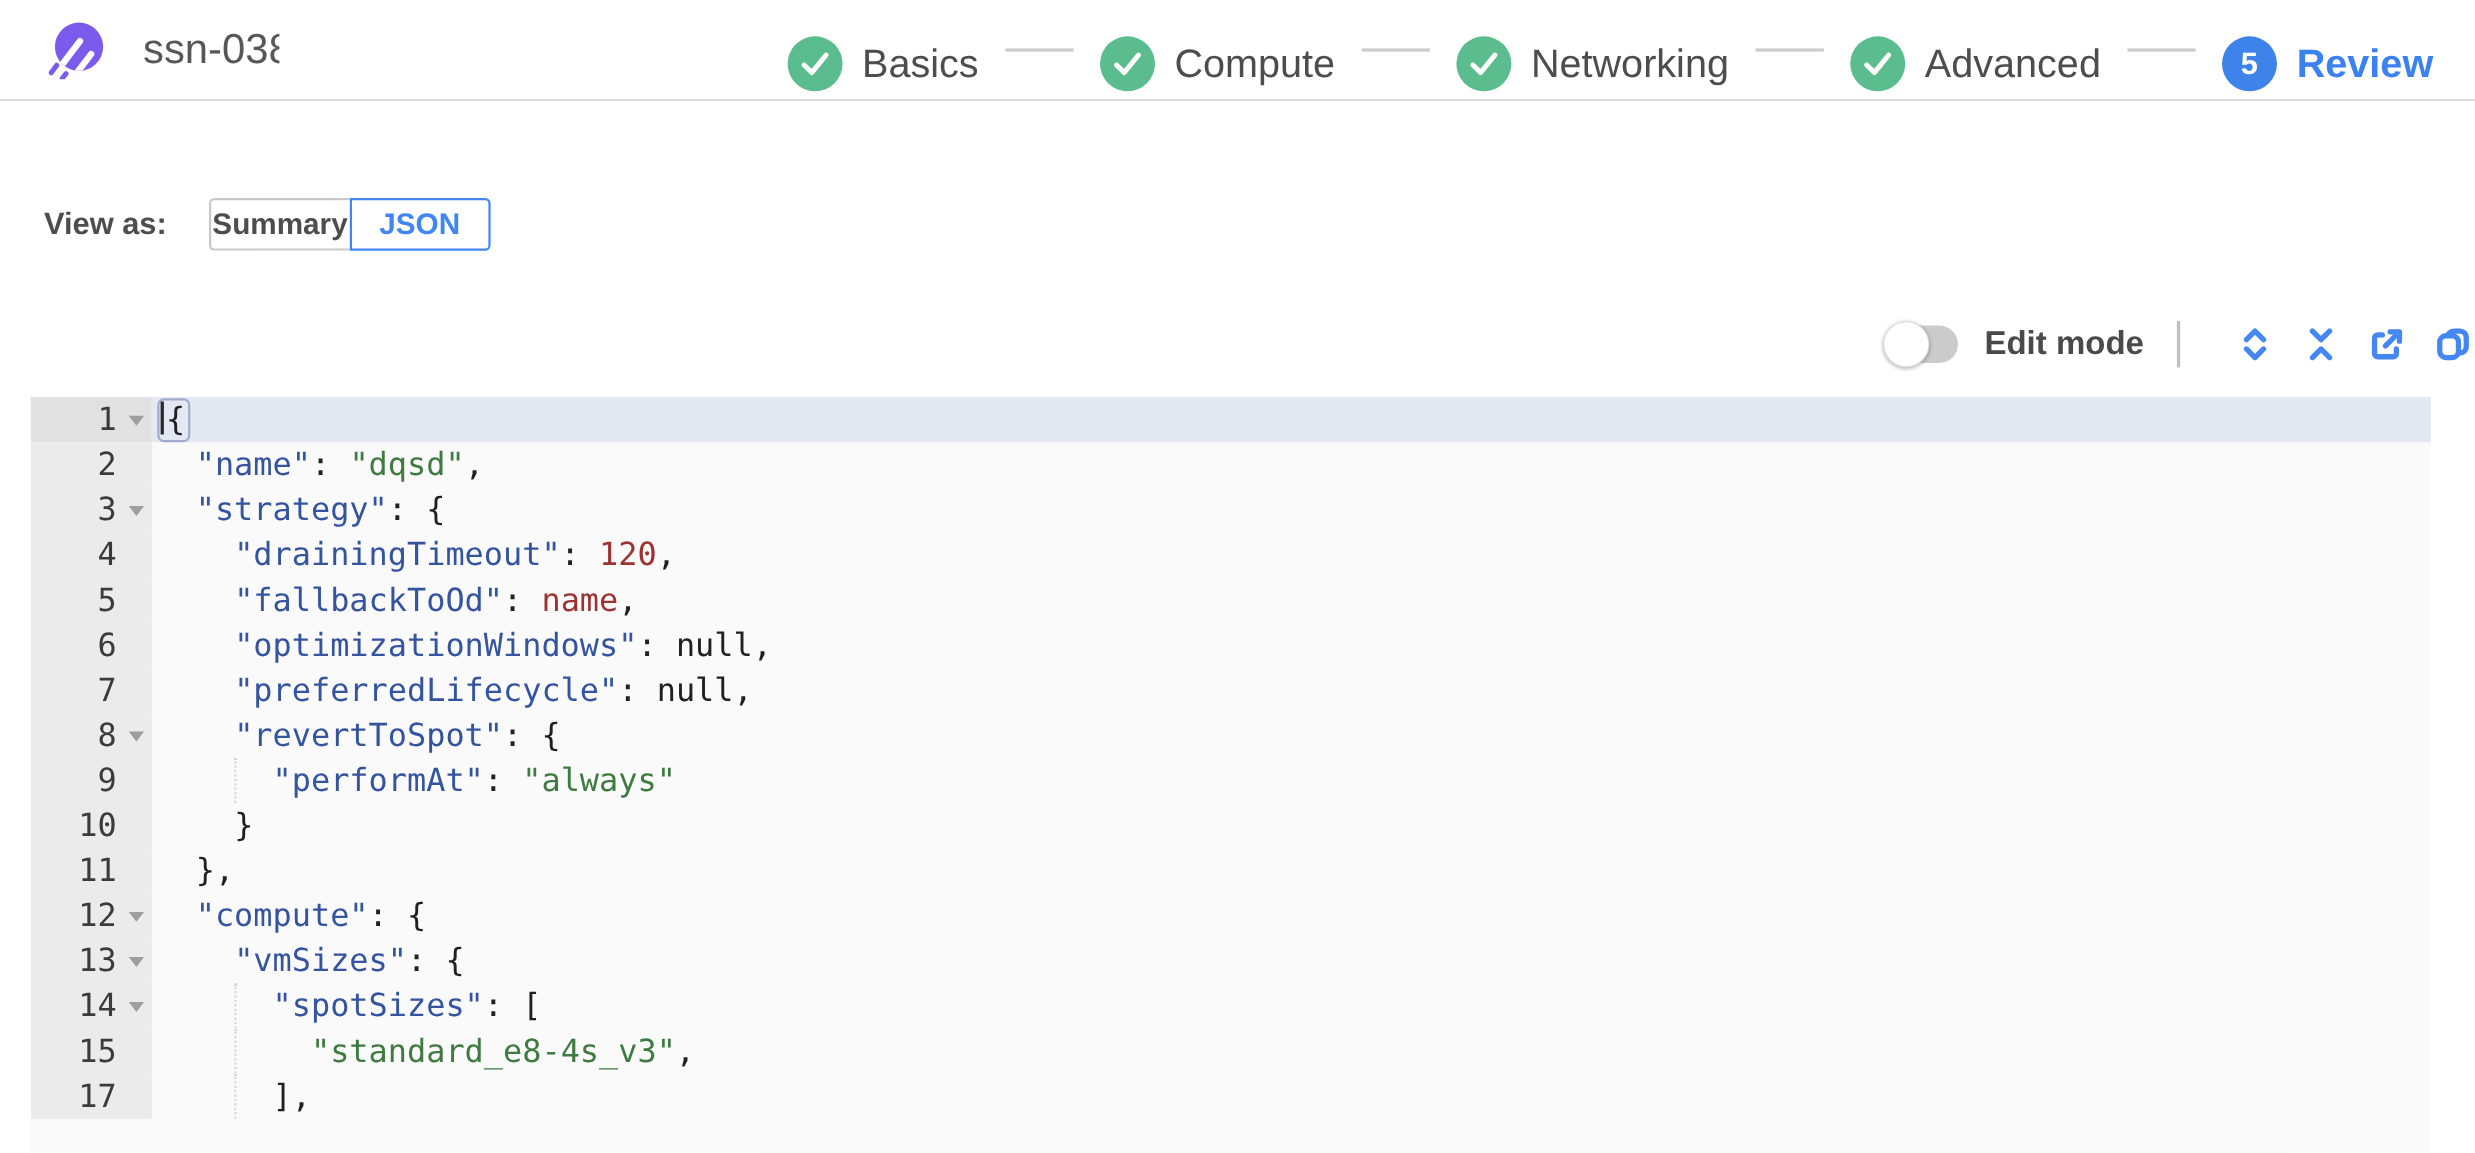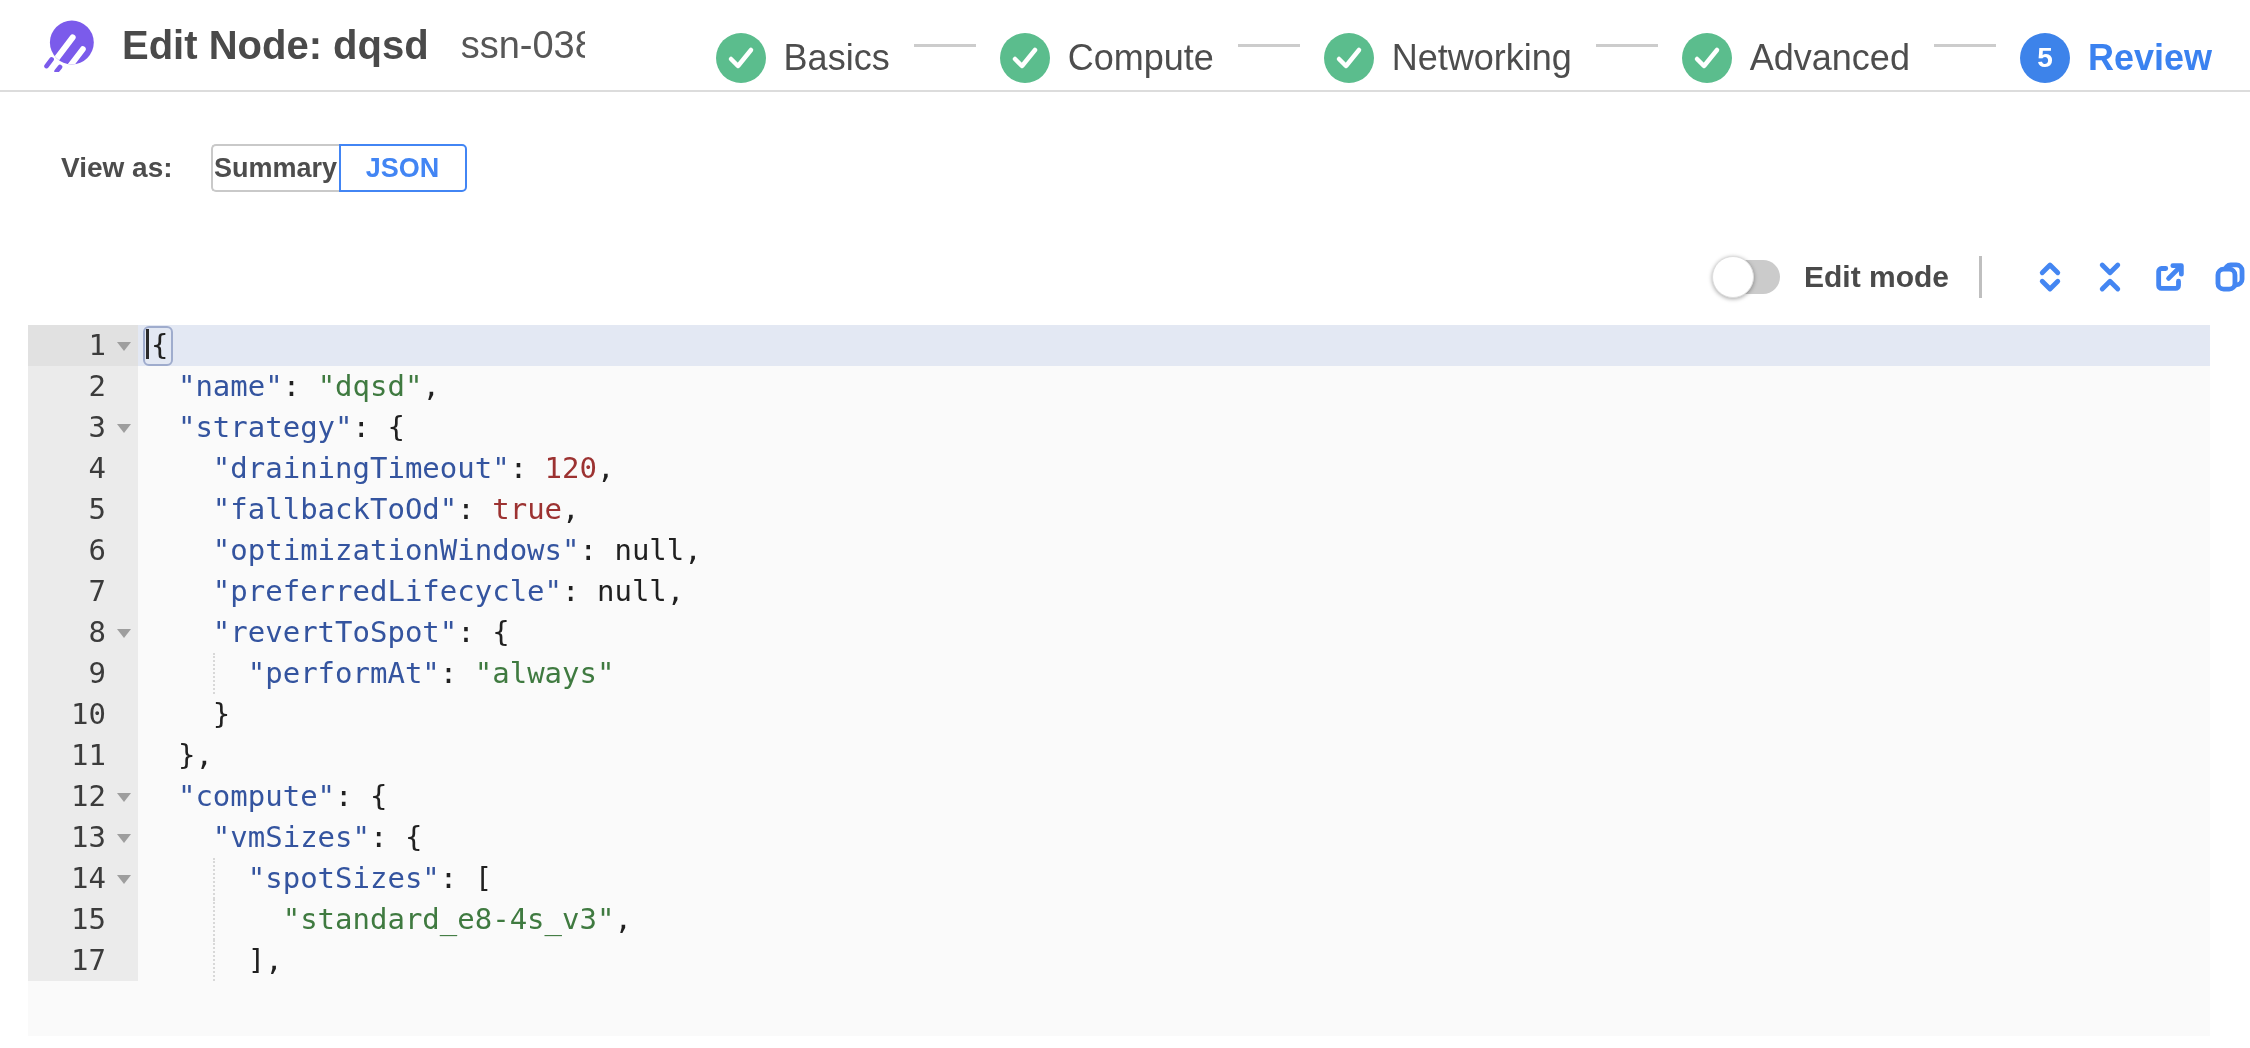--- a/index.html
+++ b/index.html
@@ -17,21 +17,21 @@
   .step { display: flex; align-items: center; cursor: pointer; margin-top: 26px; }
   .step-circle { width: 50px; height: 50px; border-radius: 50%; display: flex;
                  align-items: center; justify-content: center; flex: 0 0 auto; }
   .step-circle.done { background: #5bbd8d; }
   .step-circle.current { background: #3d83ea; color: #fff; font-size: 28px; font-weight: 700; }
   .step-label { font-size: 36px; color: #4d4d4d; margin-left: 18px; white-space: nowrap; }
   .step-label.current { color: #3b82f0; font-weight: 700; }
   .connector { width: 62px; height: 3px; background: #cccccc; margin: 0 24px; }
 
   
-  .viewas-row { display: flex; align-items: center; padding-left: 61px; margin-top: 52px; height: 48px; }
+  .viewas-row { display: flex; align-items: center; padding-left: 40px; margin-top: 88px; height: 48px; }
   .viewas-label { font-size: 28px; font-weight: 700; color: #4d4d4d; margin-right: 38px; }
   .seg-group { display: flex; }
   .seg { min-width: 128px; height: 48px; background: #fff; font-size: 27px; font-weight: 700;
          display: flex; align-items: center; justify-content: center; cursor: pointer;
          font-family: "Liberation Sans", sans-serif; }
   .seg.plain { border: 2px solid #c9c9c9; border-right: none; border-radius: 5px 0 0 5px; color: #4d4d4d; }
   .seg.selected { border: 2px solid #4285f4; border-radius: 0 5px 5px 0; color: #4285f4; }
 
   
   .toolbar { display: flex; align-items: center; justify-content: flex-end;
@@ -84,21 +84,20 @@
     <circle cx="33" cy="29" r="26" fill="#7b5beb"></circle>
     <g clip-path="url(#lc)" stroke="#ffffff" stroke-width="7" stroke-linecap="round">
       <path d="M12 52 L34 23"></path>
       <path d="M30 58 L46 37"></path>
     </g>
     <g stroke="#7b5beb" stroke-width="5.5" stroke-linecap="round">
       <path d="M3 57 L9 49"></path>
       <path d="M15 63 L19 58"></path>
     </g>
   </svg>
-  <div class="title">Edit Node: dqsd</div>
   <div class="subtitle">ssn-038</div>
   <div class="stepper" id="stepper">
       <div class="step">
         <div class="step-circle done">
           <svg viewBox="0 0 50 50" width="50" height="50" fill="none" stroke="#ffffff" stroke-width="4.5" stroke-linecap="round" stroke-linejoin="round">
             <path d="M15 26 L22 33 L35 17"></path>
           </svg>
         </div>
         <span class="step-label">Basics</span>
       </div>
@@ -190,21 +189,21 @@
     <div class="line">
       <div class="gut">3<span class="fold"></span></div>
       <div class="code"><span class="tk-ws">  </span><span class="tk-key">"strategy"</span><span class="tk-punc">:</span><span class="tk-ws"> </span><span class="tk-punc">{</span></div>
     </div>
     <div class="line">
       <div class="gut">4</div>
       <div class="code"><span class="tk-ws">    </span><span class="tk-key">"drainingTimeout"</span><span class="tk-punc">:</span><span class="tk-ws"> </span><span class="tk-num">120</span><span class="tk-punc">,</span></div>
     </div>
     <div class="line">
       <div class="gut">5</div>
-      <div class="code"><span class="tk-ws">    </span><span class="tk-key">"fallbackToOd"</span><span class="tk-punc">:</span><span class="tk-ws"> </span><span class="tk-bool">true</span><span class="tk-punc">,</span></div>
+      <div class="code"><span class="tk-ws">    </span><span class="tk-key">"fallbackToOd"</span><span class="tk-punc">:</span><span class="tk-ws"> </span><span class="tk-bool">name</span><span class="tk-punc">,</span></div>
     </div>
     <div class="line">
       <div class="gut">6</div>
       <div class="code"><span class="tk-ws">    </span><span class="tk-key">"optimizationWindows"</span><span class="tk-punc">:</span><span class="tk-ws"> </span><span class="tk-null">null</span><span class="tk-punc">,</span></div>
     </div>
     <div class="line">
       <div class="gut">7</div>
       <div class="code"><span class="tk-ws">    </span><span class="tk-key">"preferredLifecycle"</span><span class="tk-punc">:</span><span class="tk-ws"> </span><span class="tk-null">null</span><span class="tk-punc">,</span></div>
     </div>
     <div class="line">

